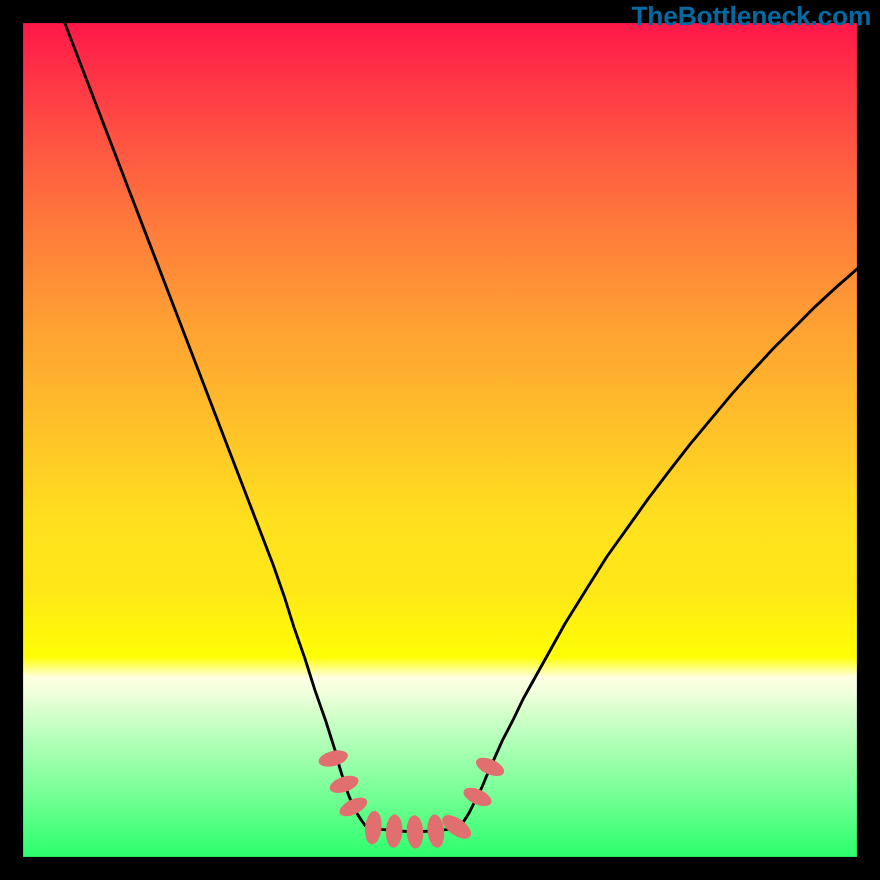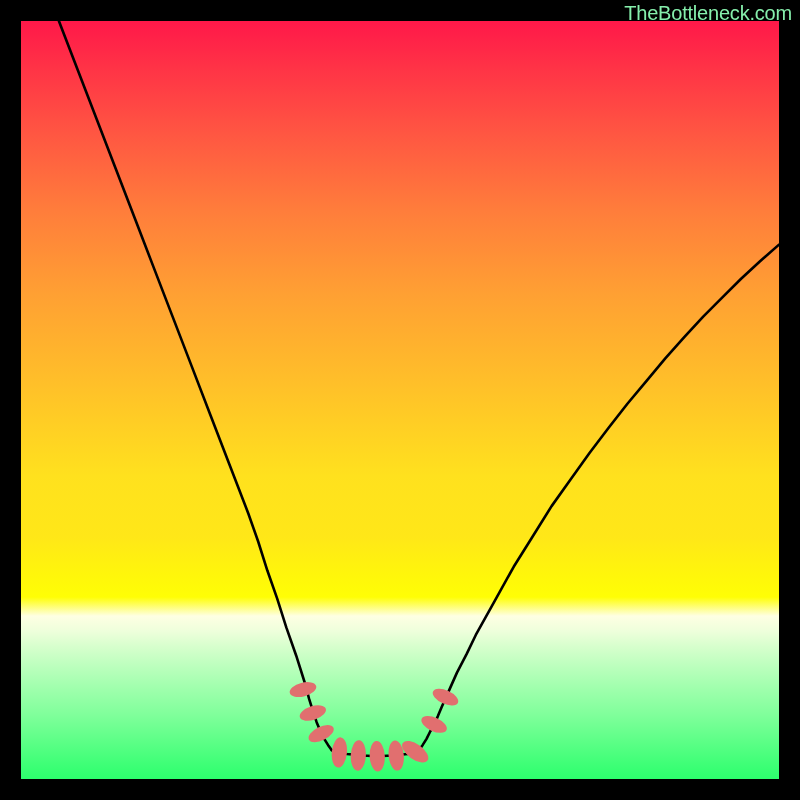--- a/index.html
+++ b/index.html
@@ -54,23 +54,23 @@
     left: 21px;
     top: 21px;
     width: 758px;
     height: 758px;
     overflow: visible;
   }
   .watermark {
     position: absolute;
     top: 2px;
     right: 8px;
-    color: #86efac;
-    font-size: 20px;
-    font-weight: 400;
+    color: #0369a1;
+    font-size: 24px;
+    font-weight: 700;
     letter-spacing: -0.2px;
   }
 </style>
 </head>
 <body>
 
 <div class="frame">
   <div class="plot-area"></div>
 
   <svg class="curve-layer" viewBox="0 0 758 758">

